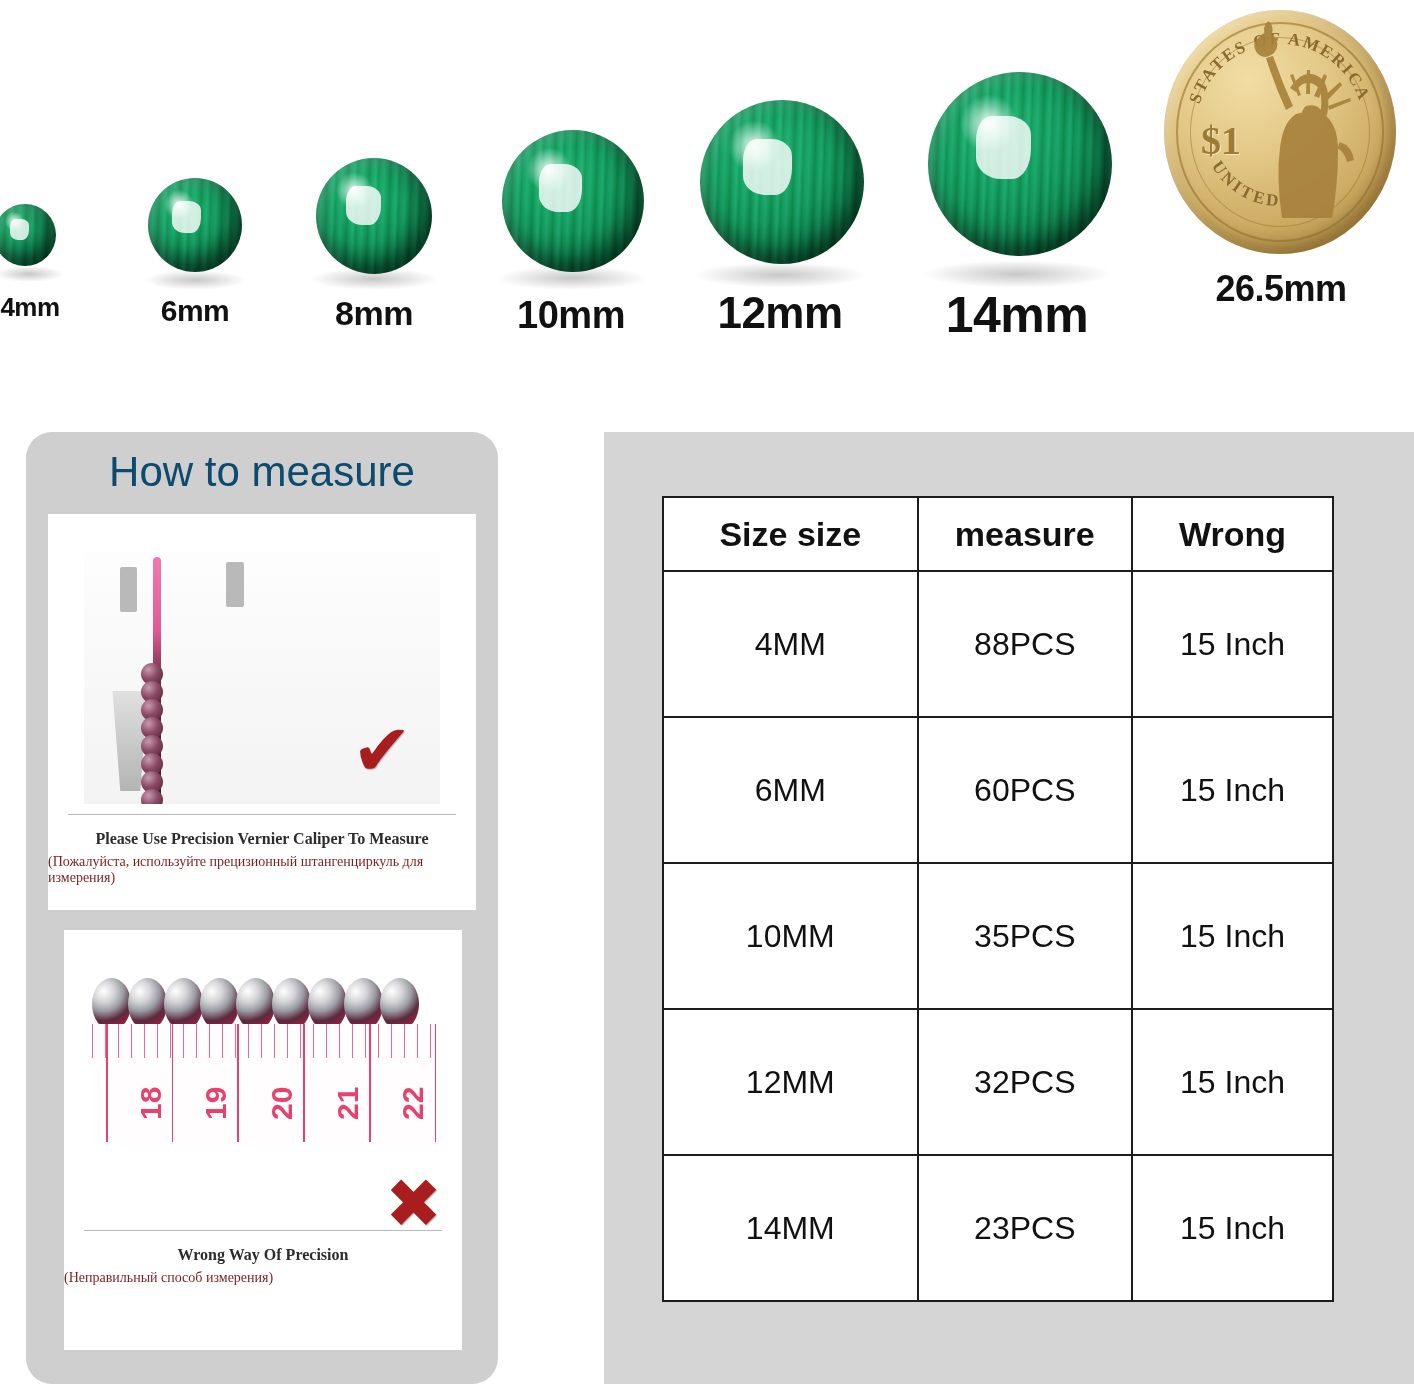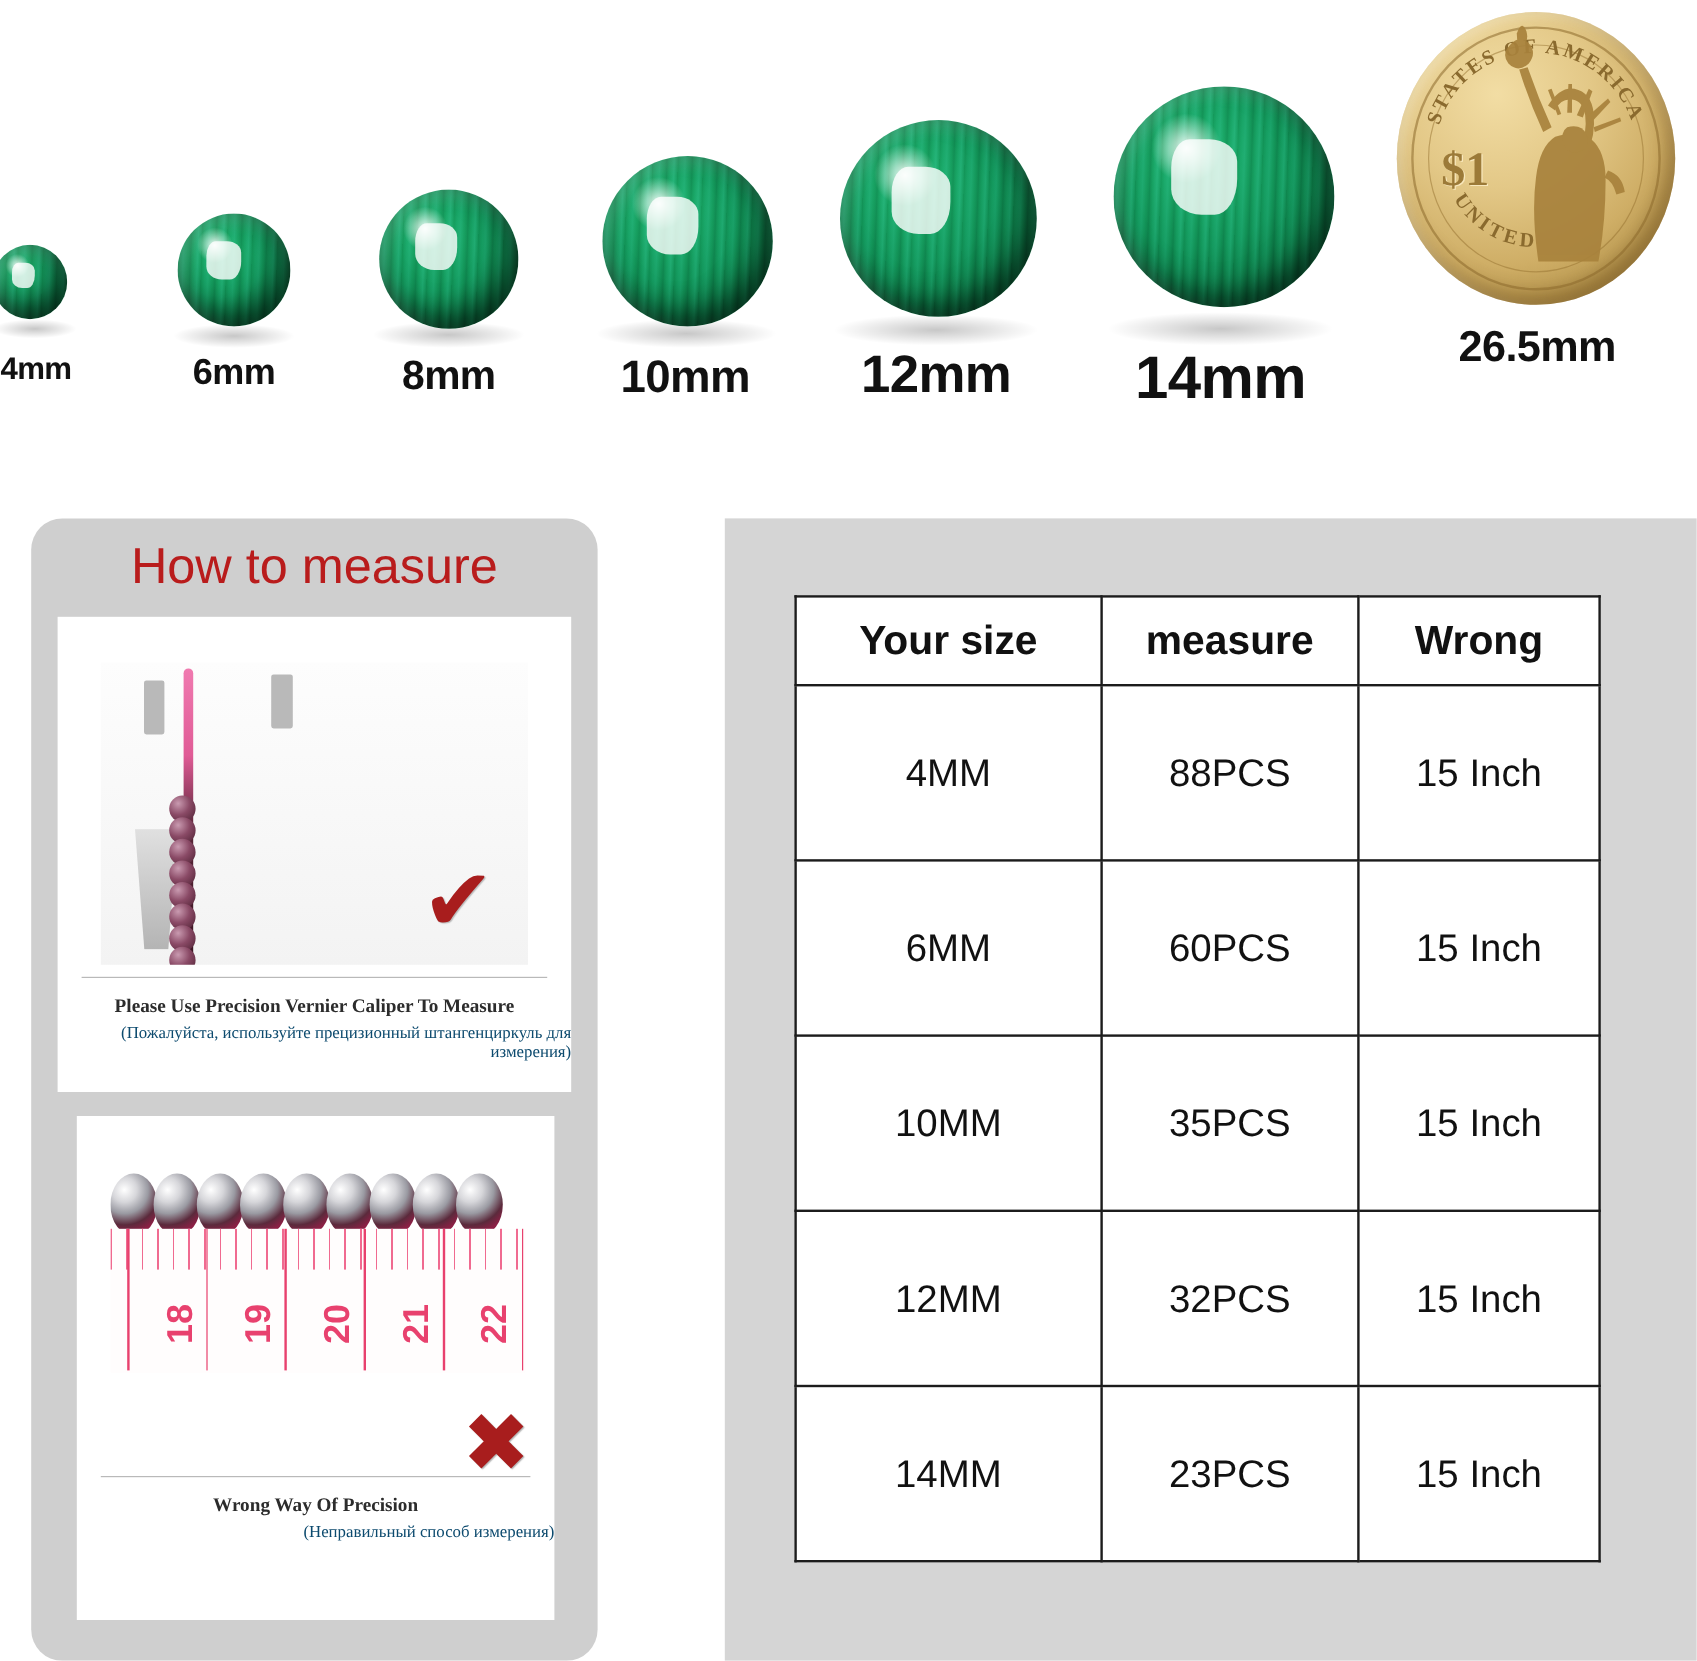--- a/index.html
+++ b/index.html
@@ -94,21 +94,21 @@
   
   #measure-panel {
     position:absolute; left:26px; top:0px; width:472px; height:952px;
     background:#cfcfcf;
     border-radius: 26px;
   }
   #measure-title {
     position:absolute; left:0; top:16px; width:100%;
     text-align:center;
     font-size: 42px;
-    color:#b91c1c;
+    color:#0c4a6e;
     font-family: "Liberation Sans", sans-serif;
   }
   .measure-card {
     position:absolute;
     background:#ffffff;
   }
   #card-right { left:22px; top:82px; width:428px; height:396px; }
   #card-wrong { left:38px; top:498px; width:398px; height:420px; }
 
   
@@ -154,23 +154,23 @@
   .cap-divider {
     position:absolute; left:20px; right:20px;
     border-top:1px solid #b9b9b9;
   }
   .cap-en {
     position:absolute; width:100%; text-align:center;
     font-family:"Liberation Serif", serif;
     font-weight:700; font-size:16px; color:#2c2c2c;
   }
   .cap-ru {
-    position:absolute; width:100%; text-align:right;
+    position:absolute; width:100%; text-align:left;
     font-family:"Liberation Serif", serif;
-    font-size:14px; color:#0c4a6e;
+    font-size:14px; color:#7f1d1d;
   }
 
   
   #tape-photo {
     position:absolute; left:28px; top:24px; width:346px; height:212px;
     background:#ffffff; overflow:hidden;
   }
   .tape-beads { position:absolute; left:0; top:24px; width:100%; height:52px; display:flex; }
   .tape-beads i {
     display:block; width:11.2%; height:52px; margin-right:-0.8%;
@@ -397,21 +397,21 @@
     <div id="table-panel">
 
       <table id="size-table">
         <colgroup>
             <col class="c1">
             <col class="c2">
             <col class="c3">
           </colgroup>
         <thead>
           <tr>
-            <th>Your size</th>
+            <th>Size size</th>
             <th>measure</th>
             <th>Wrong</th>
           </tr>
         </thead>
         <tbody>
           <tr>
             <td>4MM</td>
             <td>88PCS</td>
             <td>15 Inch</td>
           </tr>

